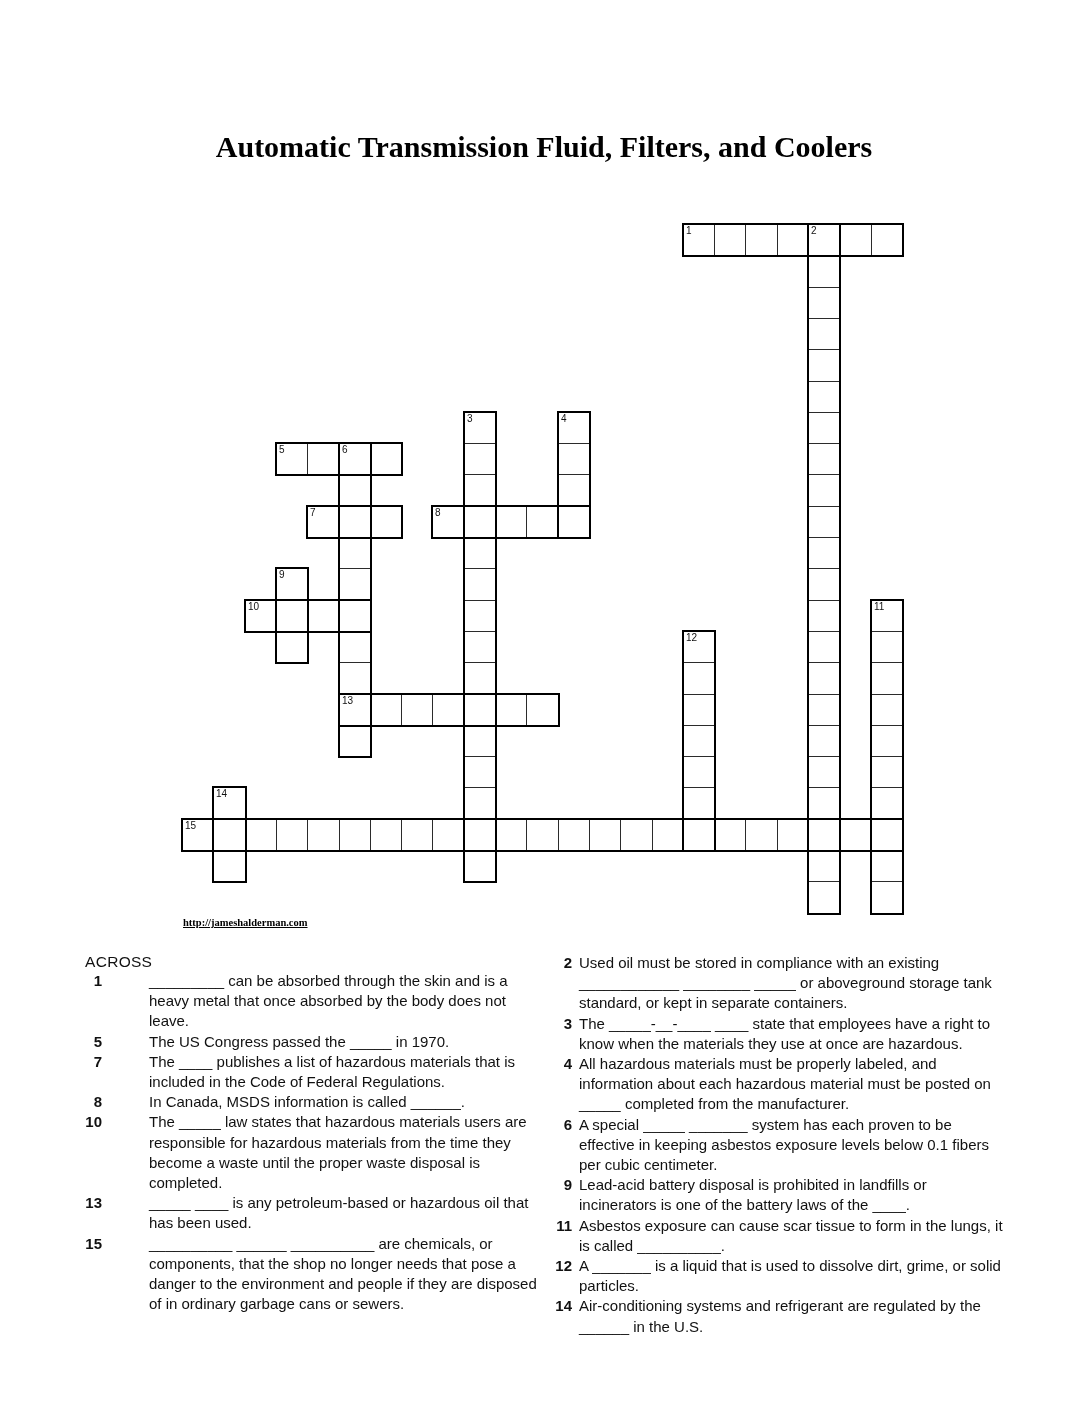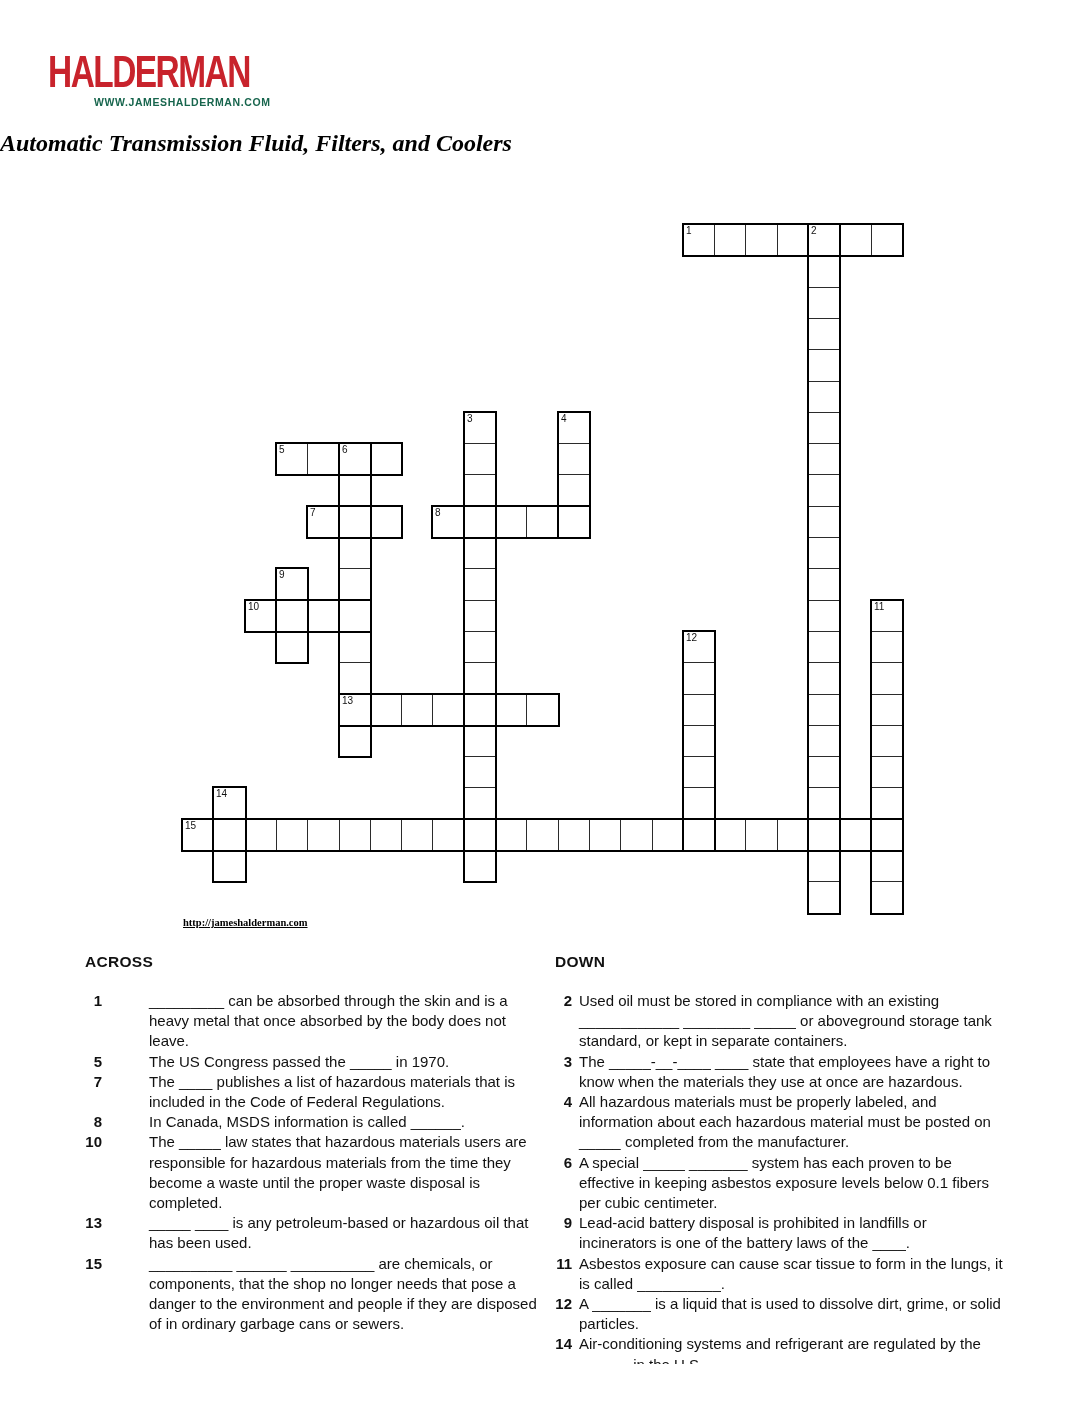--- a/index.html
+++ b/index.html
@@ -8,57 +8,53 @@
          font-family:"Liberation Sans", sans-serif; color:#111; }
   .page-clip { position:absolute; left:0; top:0; width:1088px; height:1364px; overflow:hidden; }
 
   
   .logo { position:absolute; left:48px; top:50px; }
   .brand { font-family:"Liberation Sans", sans-serif; font-weight:bold; font-size:44px;
            letter-spacing:-2px; line-height:1; transform:scaleX(0.76); transform-origin:left top; }
   .brand-url { font-weight:bold; font-size:10.5px; letter-spacing:0.6px; margin:2px 0 0 46px; }
 
   
-  .title { position:absolute; left:0; top:130px; width:100%; text-align:left;
-           font-family:"Liberation Serif", serif; font-weight:bold; font-size:24px; color:#000;font-style:italic; }
+  .title { position:absolute; left:0; top:130px; width:100%; text-align:center;
+           font-family:"Liberation Serif", serif; font-weight:bold; font-size:30px; color:#000; }
   .subtitle { position:absolute; left:0; top:173px; width:100%; text-align:center;
               font-family:"Liberation Serif", serif; font-size:21px; color:#000; }
 
   
   .grid { position:absolute; }
   .cell { position:absolute; background:#fff; border:1px solid #2b2b2b; }
   .wordbox { position:absolute; border:2px solid #000; pointer-events:none; }
   .cellnum { position:absolute; font-size:10px; line-height:10px; padding:2px 0 0 3px;
              color:#111; pointer-events:none; }
 
   .footer-link { position:absolute; left:183px; top:917px;
                  font-family:"Liberation Serif", serif; font-weight:bold; font-size:10.5px;
                  color:#000; text-decoration:underline; }
 
   
   .clue-col { position:absolute; top:953px; }
   .clue-col.across { left:85px;  width:455px; }
   .clue-col.down   { left:555px; width:460px; }
-  .clue-header { font-weight:bold; font-size:15.5px; letter-spacing:0.3px; margin-bottom:20px; }
+  .clue-header { font-weight:normal; font-size:15.5px; letter-spacing:0.3px; }
   .clue { display:flex; }
   .clue .num { min-width:24px; text-align:right; font-weight:bold; font-size:15px;
                line-height:20.2px; padding-right:7px; flex:none; }
   .clue-col.across .clue .txt { width:415px;margin-left:40px; }
   .clue-col.down   .clue .txt { width:424px; }
   .clue .txt { font-size:15px; line-height:20.2px; }
 </style>
 </head>
 <body>
 
 <div class="page-clip">
 
-  <div class="logo">
-    <div class="brand" style="color: rgb(200, 35, 44);">HALDERMAN</div>
-    <div class="brand-url" style="color: rgb(23, 101, 77);">WWW.JAMESHALDERMAN.COM</div>
-  </div>
 
   <div class="title">Automatic Transmission Fluid, Filters, and Coolers</div>
 
   <div class="grid" style="left: 182px; top: 224px; width: 722px; height: 691px;">
       <div class="cell" style="left: 501px; top: 0px; width: 32px; height: 32px;"></div>
       <div class="cell" style="left: 532px; top: 0px; width: 32px; height: 32px;"></div>
       <div class="cell" style="left: 563px; top: 0px; width: 33px; height: 32px;"></div>
       <div class="cell" style="left: 595px; top: 0px; width: 32px; height: 32px;"></div>
       <div class="cell" style="left: 626px; top: 0px; width: 32px; height: 32px;"></div>
       <div class="cell" style="left: 657px; top: 0px; width: 33px; height: 32px;"></div>
@@ -231,21 +227,20 @@
           <span class="txt">_____ ____ is any petroleum-based or hazardous oil that has been used.</span>
         </div>
         <div class="clue">
           <span class="num">15</span>
           <span class="txt">__________ ______ __________ are chemicals, or components, that the shop no longer needs that pose a danger to the environment and people if they are disposed of in ordinary garbage cans or sewers.</span>
         </div>
       </div>
   </div>
 
   <div class="clue-col down">
-    <div class="clue-header">DOWN</div>
     <div>
         <div class="clue">
           <span class="num">2</span>
           <span class="txt">Used oil must be stored in compliance with an existing ____________ ________ _____ or aboveground storage tank standard, or kept in separate containers.</span>
         </div>
         <div class="clue">
           <span class="num">3</span>
           <span class="txt">The _____-__-____ ____ state that employees have a right to know when the materials they use at once are hazardous.</span>
         </div>
         <div class="clue">

